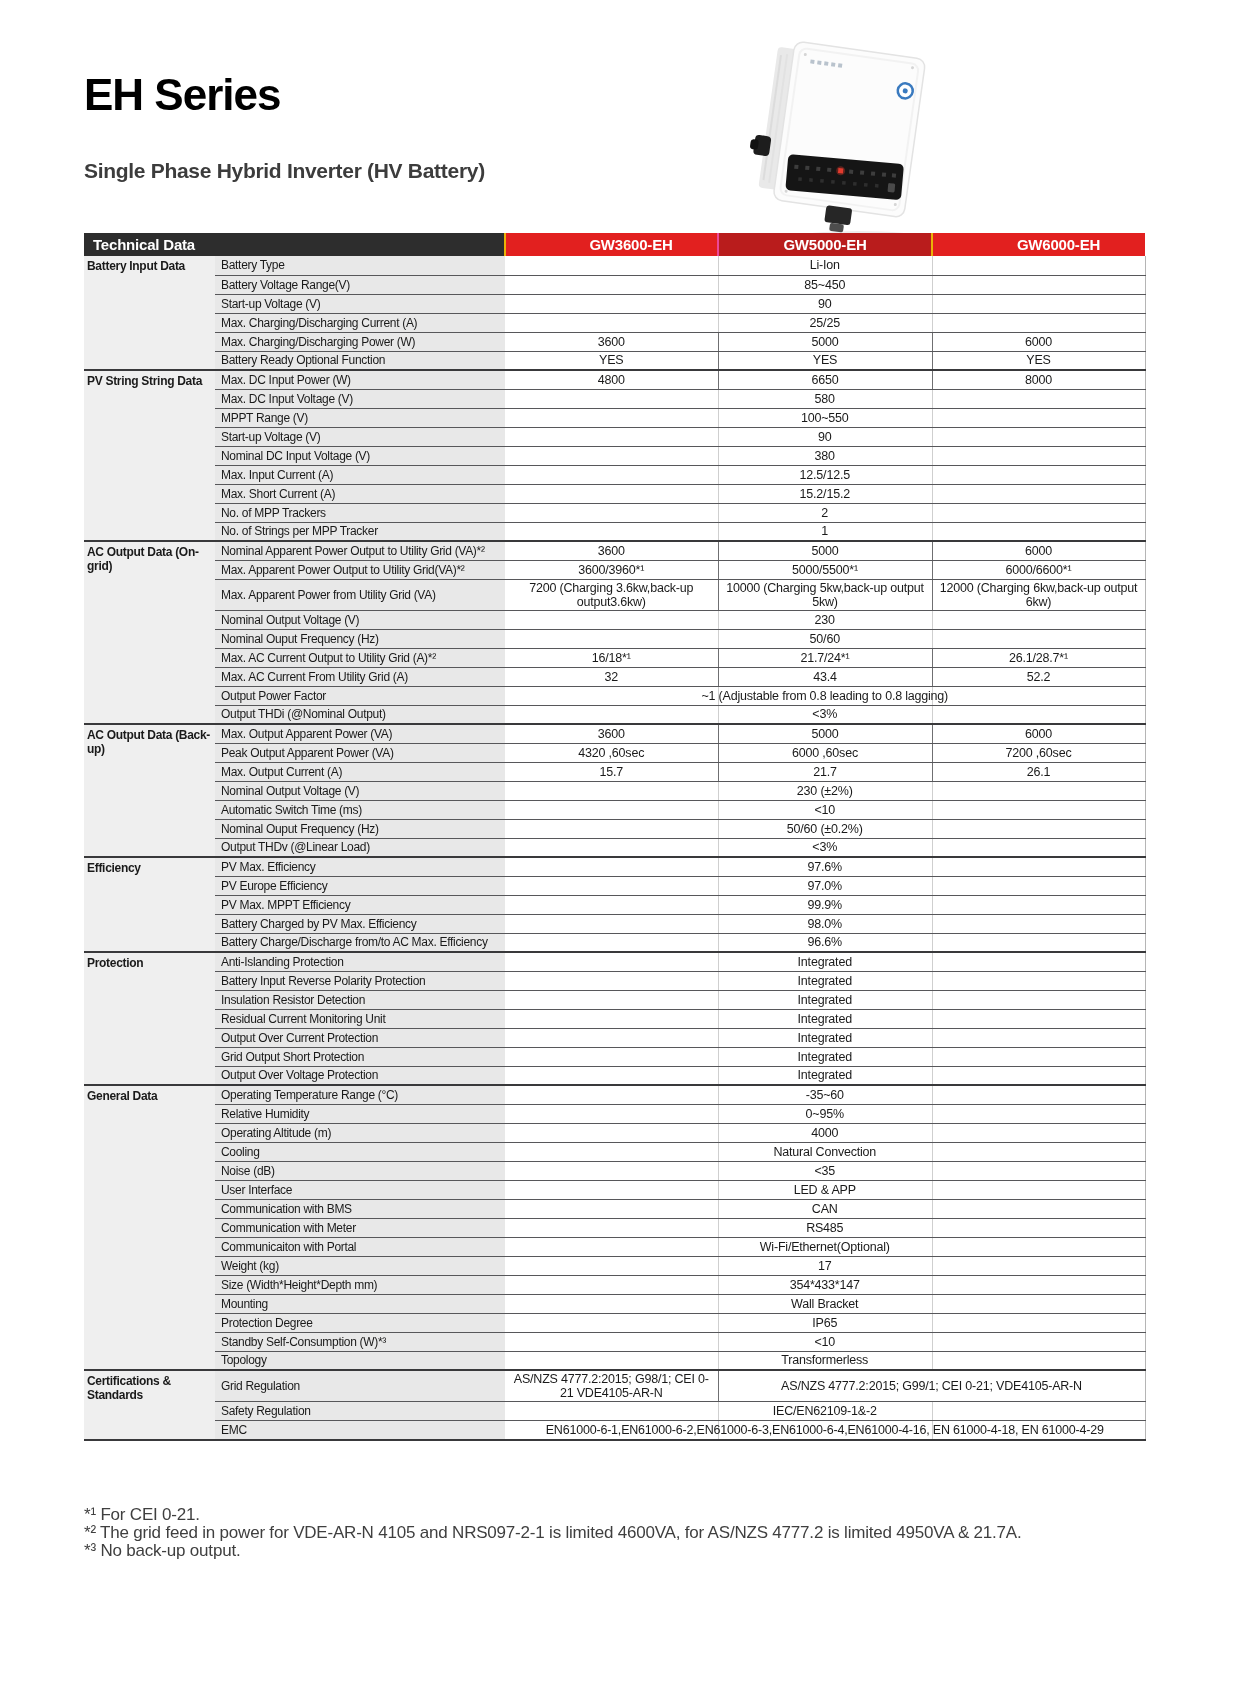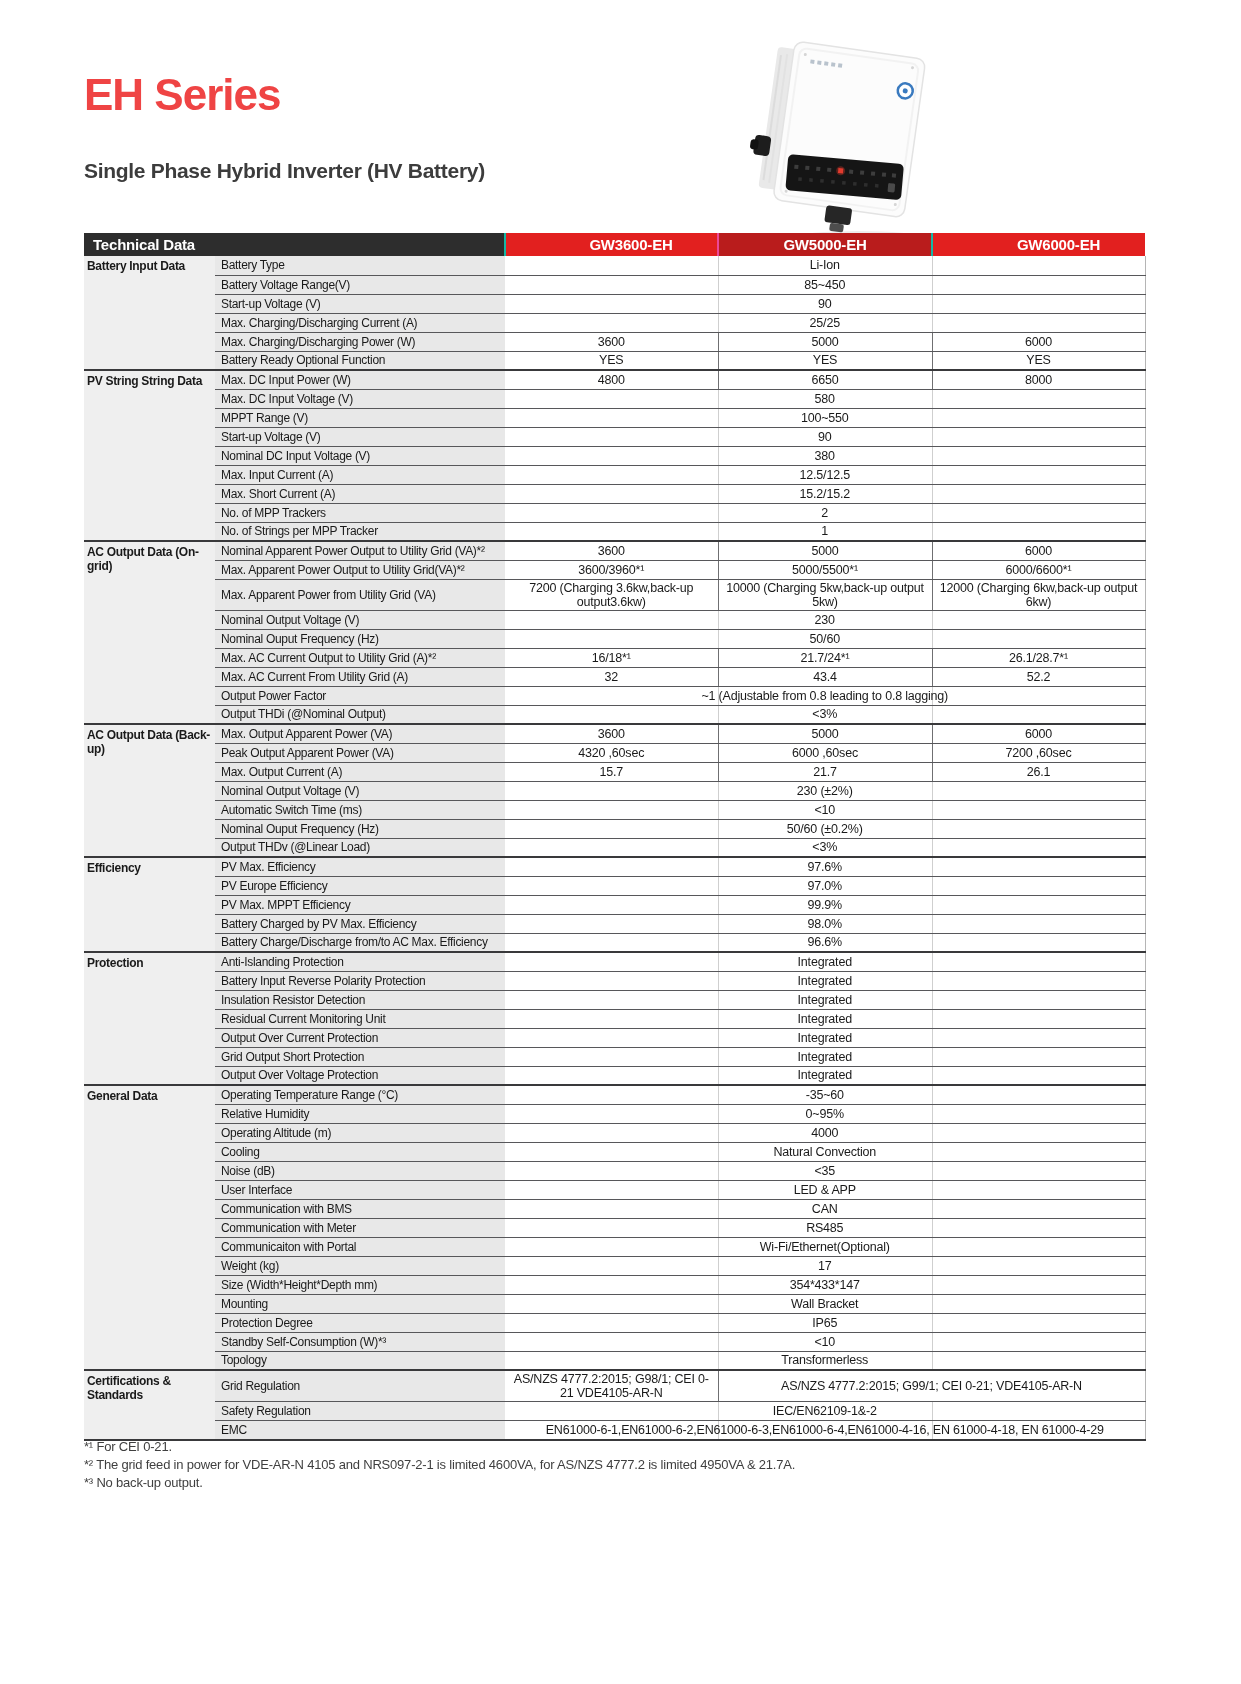--- a/index.html
+++ b/index.html
@@ -6,36 +6,36 @@
   html,body { background:#ffffff; }
   body {
     width:1241px; height:1684px; position:relative;
     font-family:"Liberation Sans", sans-serif; color:#1a1a1a;
     overflow:hidden;
   }
   .page { position:absolute; inset:0; }
 
   .title {
     position:absolute; left:84px; top:70px;
-    font-size:44px; font-weight:bold; color:#ef4444; letter-spacing:-1px;
+    font-size:44px; font-weight:bold; color:#000000; letter-spacing:-1px;
   }
   .subtitle {
     position:absolute; left:84px; top:123px;
     font-size:21px; font-weight:bold; color:#3c3c3c; letter-spacing:-0.3px;margin-top:36px;
   }
 
   .device { position:absolute; left:733px; top:32px; width:246px; height:215px; }
 
   table.spec {
     position:absolute; left:84px; top:233px; width:1061px;
     border-collapse:collapse; table-layout:fixed;
   }
   thead th { height:23px; font-size:15px; font-weight:bold; color:#ffffff; letter-spacing:-0.2px; }
   th.hblack { background:#2d2d2d; text-align:left; padding-left:9px; }
-  th.hred  { background:#e2201f; border-left:2px solid #14b8a6;padding-left:39px; }
+  th.hred  { background:#e2201f; border-left:2px solid #eab308;padding-left:39px; }
   th.hdark { background:#b91c1c; border-left:2px solid #ec4899; }
 
   tbody td {
     height:19px; font-size:12.5px; letter-spacing:-0.2px;
     border-bottom:1px solid #57575a; vertical-align:middle; line-height:14px;
   }
   td.sec {
     background:#efefef; font-weight:bold; font-size:12px; letter-spacing:-0.3px;
     vertical-align:top; padding:3px 2px 0 3px; line-height:14px;
     border-bottom:2px solid #39393b; white-space:normal;
@@ -48,22 +48,22 @@
   td.val.sep { border-left:1px solid #6f6f71; }
   td.val.span3 {
     background-image:linear-gradient(#cfcfcf,#cfcfcf),linear-gradient(#cfcfcf,#cfcfcf);
     background-repeat:no-repeat; background-size:1px 100%,1px 100%;
     background-position:213px 0,427px 0;
   }
   tr.sec-end td { border-bottom:2px solid #39393b;margin-top:8px; }
   tbody td:last-child { border-right:1px solid #b5b5b5; }
 
   .footnotes {
-    position:absolute; left:84px; top:1438px;
-    font-size:13px; color:#3f3f3f; line-height:18px; letter-spacing:-0.2px;
+    position:absolute; left:84px; top:1506px;
+    font-size:17px; color:#3f3f3f; line-height:18px; letter-spacing:-0.2px;
   }
 </style>
 </head>
 <body>
 
 <div class="page">
 
   <div class="title">EH Series</div>
   <div class="subtitle">Single Phase Hybrid Inverter (HV Battery)</div>
 

